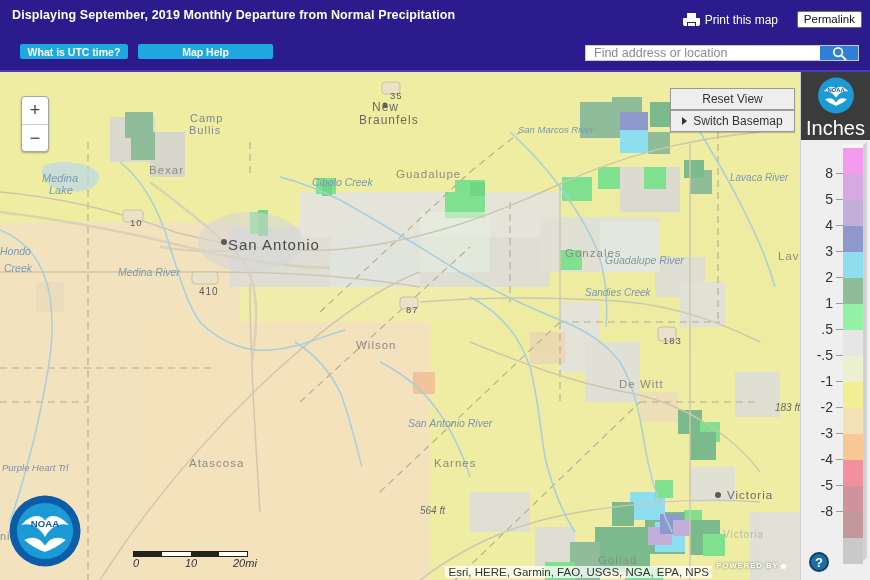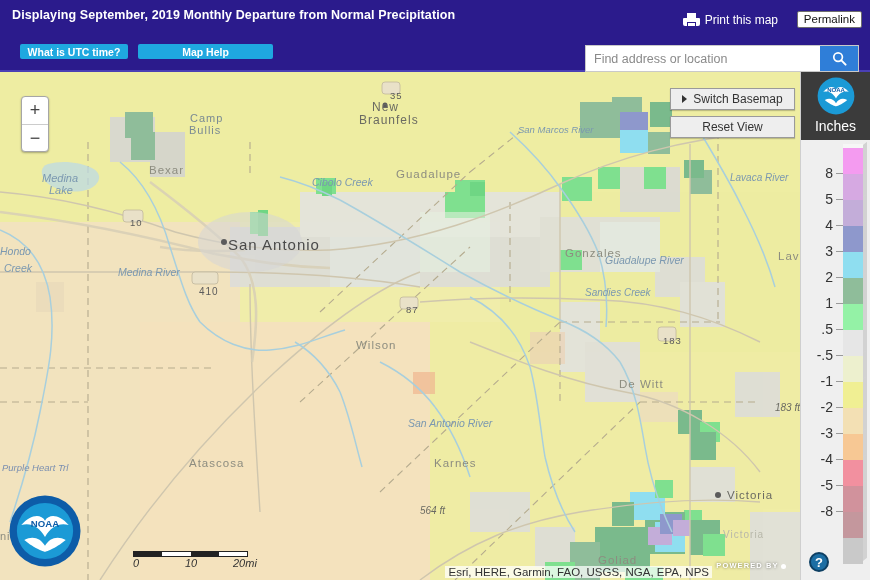--- a/index.html
+++ b/index.html
@@ -52,21 +52,21 @@
      background: #ffffff; border: 1px solid #2b1b8c; }
 
   .permalink-btn {
     position: absolute; right: 8px; top: 11px;
     background: #ffffff; color: #111111;
     border: 1px solid #6e6e6e; border-radius: 2px;
     font-size: 11.5px; padding: 1px 6px 2px 6px; cursor: pointer; white-space: nowrap;
   }
 
   .searchbar {
-    position: absolute; left: 585px; top: 45px; width: 274px; height: 27px;
+    position: absolute; left: 585px; top: 45px; width: 274px; height: 16px;
     display: flex; background: #ffffff; border: 1px solid #c9c9c9;
   }
   .searchbar input {
     flex: 1; border: none; outline: none; padding: 0 8px;
     font-size: 12.5px; color: #333; font-family: "Liberation Sans", sans-serif;
     background: #ffffff;
   }
   .searchbar input::placeholder { color: #8a8a8a; }
   .search-btn {
     width: 38px; background: #2f7ed8; display: flex;
@@ -132,21 +132,21 @@
   
   .legend {
     position: absolute; left: 800px; top: 72px; width: 70px; height: 508px;
     background: #efefef; border-left: 1px solid #cfcfcf;
   }
   .legend-head {
     height: 68px; background: #3b3b3b; display: flex;
     flex-direction: column; align-items: center; justify-content: flex-start;
     padding-top: 4px;
   }
-  .legend-head .units { color: #ffffff; font-size: 14px; margin-top: 2px; }
+  .legend-head .units { color: #ffffff; font-size: 20px; margin-top: 2px; }
   .lg-body { position: relative; height: 440px; }
   .lg-ramp { position: absolute; left: 42px; top: 8px; width: 20px; }
   .lg-ramp .sw { width: 20px; position: relative; }
   .lg-ramp .sw:after {
     content:''; position:absolute; right:-4px; top:-3px;
     width:4px; height:100%; background: rgba(0,0,0,0.12);
     transform: skewY(-40deg); transform-origin: left top;
   }
   .lg-ramp .cap {
     position: absolute; left: 0; top: -4px; width: 20px; height: 4px;
@@ -422,25 +422,25 @@
         <div class="map-label" style="left: 390px; top: 18px; font-size: 9.5px; color: rgb(91, 91, 91); font-style: normal; letter-spacing: 1px;">35</div>
       </div>
 
     <div class="zoom-ctl">
       <div>+</div>
       <div class="sep"></div>
       <div>−</div>
     </div>
 
     <div class="basemap-ctl">
+      <div class="bm-btn">Reset View</div>
       <div class="bm-btn first">
         <span class="tri"></span>
         <span>Switch Basemap</span>
       </div>
-      <div class="bm-btn">Reset View</div>
     </div>
 
     <svg class="noaa-map-logo" viewBox="0 0 100 100">
       <circle cx="50" cy="50" r="48" fill="#0d5ca8"></circle>
       <circle cx="50" cy="50" r="38" fill="#1b9ad6"></circle>
       <path d="M18,42 C30,28 44,26 50,36 C56,26 70,28 82,42 C70,38 58,44 50,58 C42,44 30,38 18,42 Z" fill="#ffffff"></path>
       <path d="M22,62 C34,56 44,60 50,70 C56,60 66,56 78,62 C64,74 50,78 50,78 C50,78 36,74 22,62 Z" fill="#ffffff"></path>
       <text x="50" y="45" font-size="13" font-family="Liberation Sans, sans-serif" font-weight="bold" fill="#0d5ca8" text-anchor="middle">NOAA</text>
     </svg>
 

